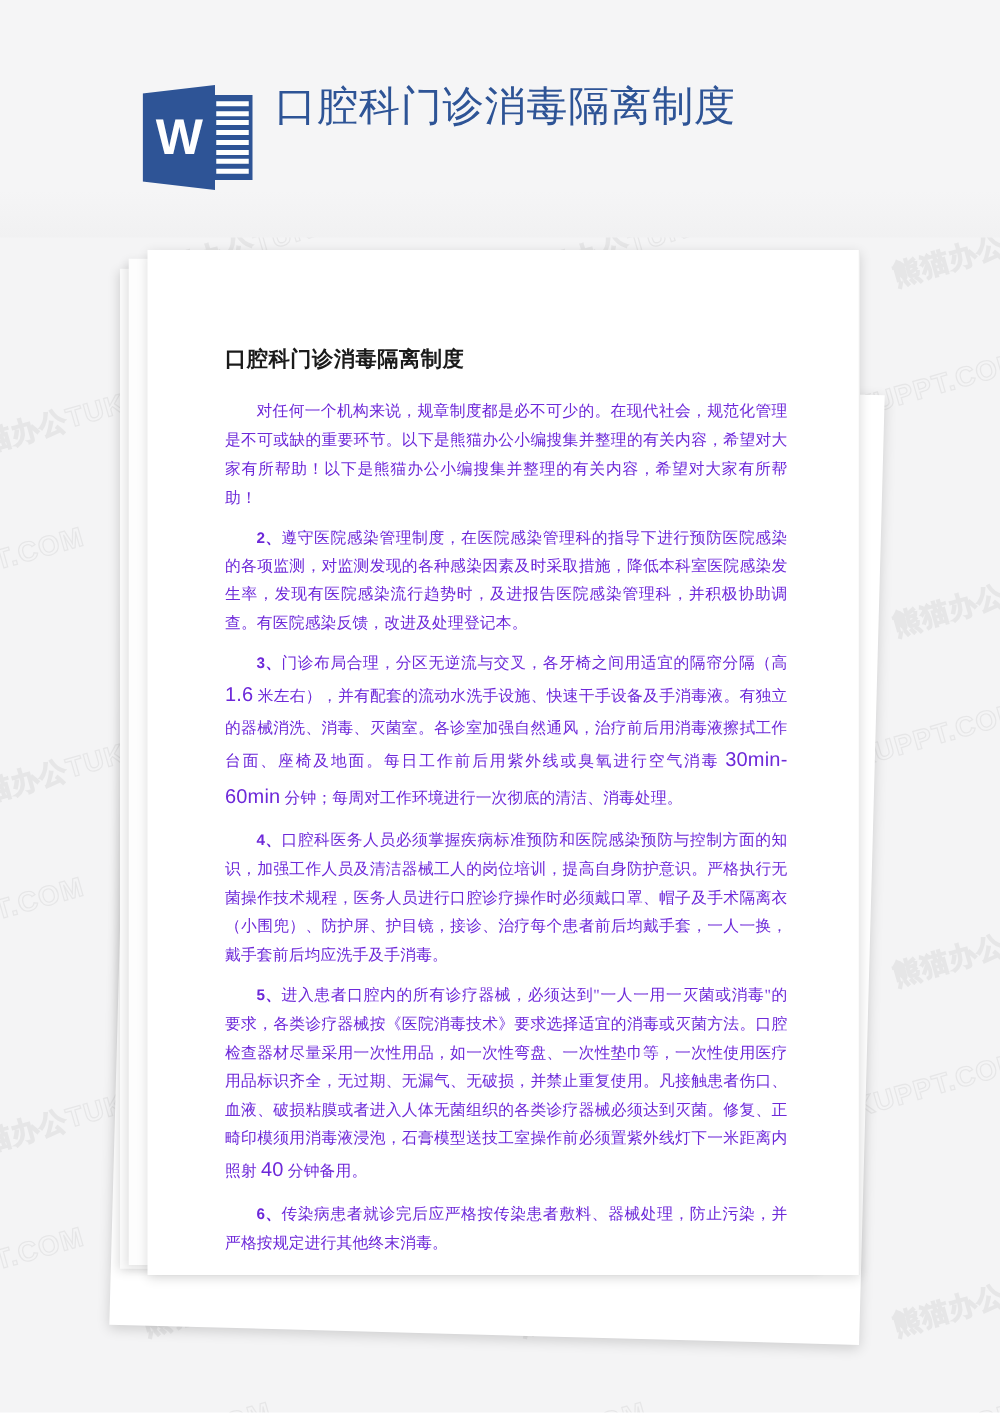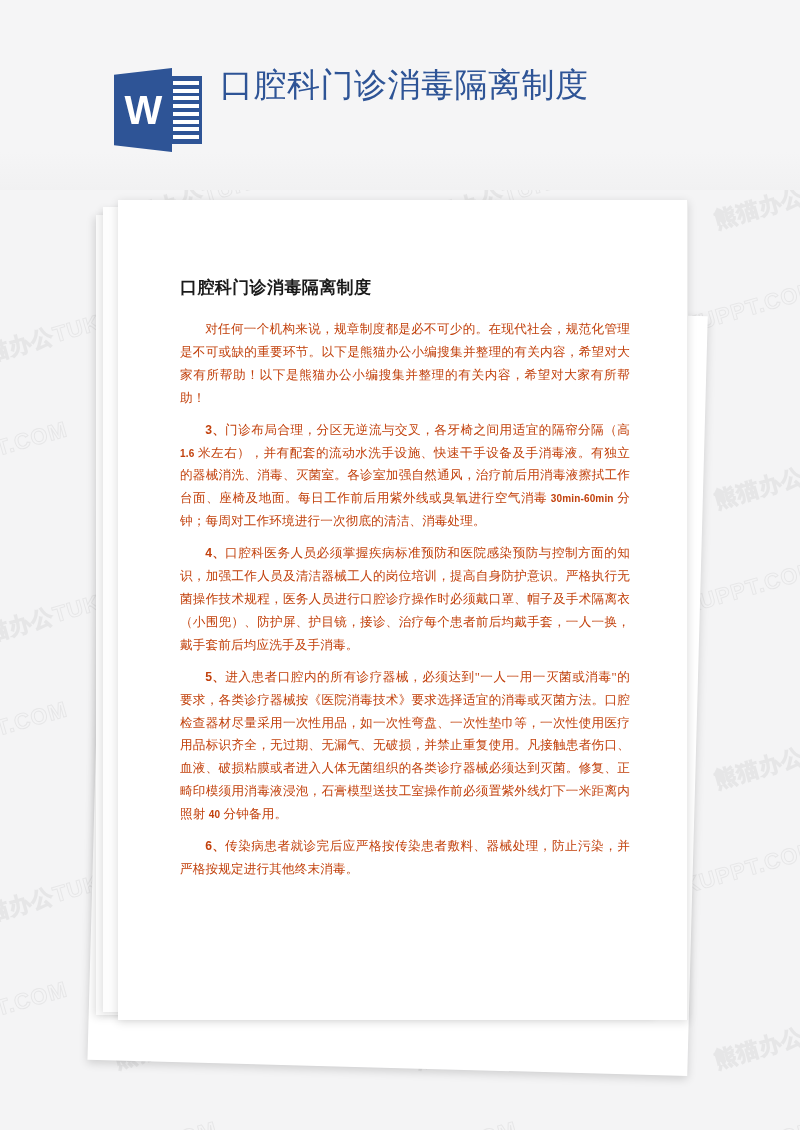--- a/index.html
+++ b/index.html
@@ -169,35 +169,35 @@
     font-weight: 700;
     color: #1a1a1a;
     margin-bottom: 19px;
     letter-spacing: 0.4px;
   }
 
   .para {
     font-family: "Liberation Serif", serif;
     font-size: 12.6px;
     line-height: 1.82;
-    color: #c2410c;
+    color: #6d28d9;
     text-align: justify;
     text-indent: 2em;
     margin-bottom: 9px;
     letter-spacing: 0.15px;
   }
   .para .num {
     font-family: "Liberation Sans", sans-serif;
     font-weight: 700;
     font-size: 12.2px;
   }
   .para .lat {
     font-family: "Liberation Sans", sans-serif;
-    font-weight: 700;
-    font-size: 10px;
+    font-weight: 400;
+    font-size: 16px;
   }
 
   
   #page-right-edge {
     position: absolute;
     right: 0; top: 0;
     width: 1px; height: 100%;
     background: rgba(0,0,0,0.07);
   }
 </style>
@@ -242,20 +242,21 @@
   <div id="sheet-back-tilt"></div>
   <div id="sheet-back-left"></div>
   <div id="sheet-back-left2"></div>
 
   <div id="page">
     <div id="page-right-edge"></div>
     <div id="page-content">
       <div id="doc-title">口腔科门诊消毒隔离制度</div>
       <div id="paragraph-container">
           <div class="para">对任何一个机构来说，规章制度都是必不可少的。在现代社会，规范化管理是不可或缺的重要环节。以下是熊猫办公小编搜集并整理的有关内容，希望对大家有所帮助！以下是熊猫办公小编搜集并整理的有关内容，希望对大家有所帮助！</div>
+          <div class="para"><span class="num">2、</span>遵守医院感染管理制度，在医院感染管理科的指导下进行预防医院感染的各项监测，对监测发现的各种感染因素及时采取措施，降低本科室医院感染发生率，发现有医院感染流行趋势时，及进报告医院感染管理科，并积极协助调查。有医院感染反馈，改进及处理登记本。</div>
           <div class="para"><span class="num">3、</span>门诊布局合理，分区无逆流与交叉，各牙椅之间用适宜的隔帘分隔（高<span class="lat">1.6</span> 米左右），并有配套的流动水洗手设施、快速干手设备及手消毒液。有独立的器械消洗、消毒、灭菌室。各诊室加强自然通风，治疗前后用消毒液擦拭工作台面、座椅及地面。每日工作前后用紫外线或臭氧进行空气消毒 <span class="lat">30min-60min</span> 分钟；每周对工作环境进行一次彻底的清洁、消毒处理。</div>
           <div class="para"><span class="num">4、</span>口腔科医务人员必须掌握疾病标准预防和医院感染预防与控制方面的知识，加强工作人员及清洁器械工人的岗位培训，提高自身防护意识。严格执行无菌操作技术规程，医务人员进行口腔诊疗操作时必须戴口罩、帽子及手术隔离衣（小围兜）、防护屏、护目镜，接诊、治疗每个患者前后均戴手套，一人一换，戴手套前后均应洗手及手消毒。</div>
           <div class="para"><span class="num">5、</span>进入患者口腔内的所有诊疗器械，必须达到"一人一用一灭菌或消毒"的要求，各类诊疗器械按《医院消毒技术》要求选择适宜的消毒或灭菌方法。口腔检查器材尽量采用一次性用品，如一次性弯盘、一次性垫巾等，一次性使用医疗用品标识齐全，无过期、无漏气、无破损，并禁止重复使用。凡接触患者伤口、血液、破损粘膜或者进入人体无菌组织的各类诊疗器械必须达到灭菌。修复、正畸印模须用消毒液浸泡，石膏模型送技工室操作前必须置紫外线灯下一米距离内照射 <span class="lat">40</span> 分钟备用。</div>
           <div class="para"><span class="num">6、</span>传染病患者就诊完后应严格按传染患者敷料、器械处理，防止污染，并严格按规定进行其他终末消毒。</div>
         </div>
 
     </div>
   </div>
 </div>
 

